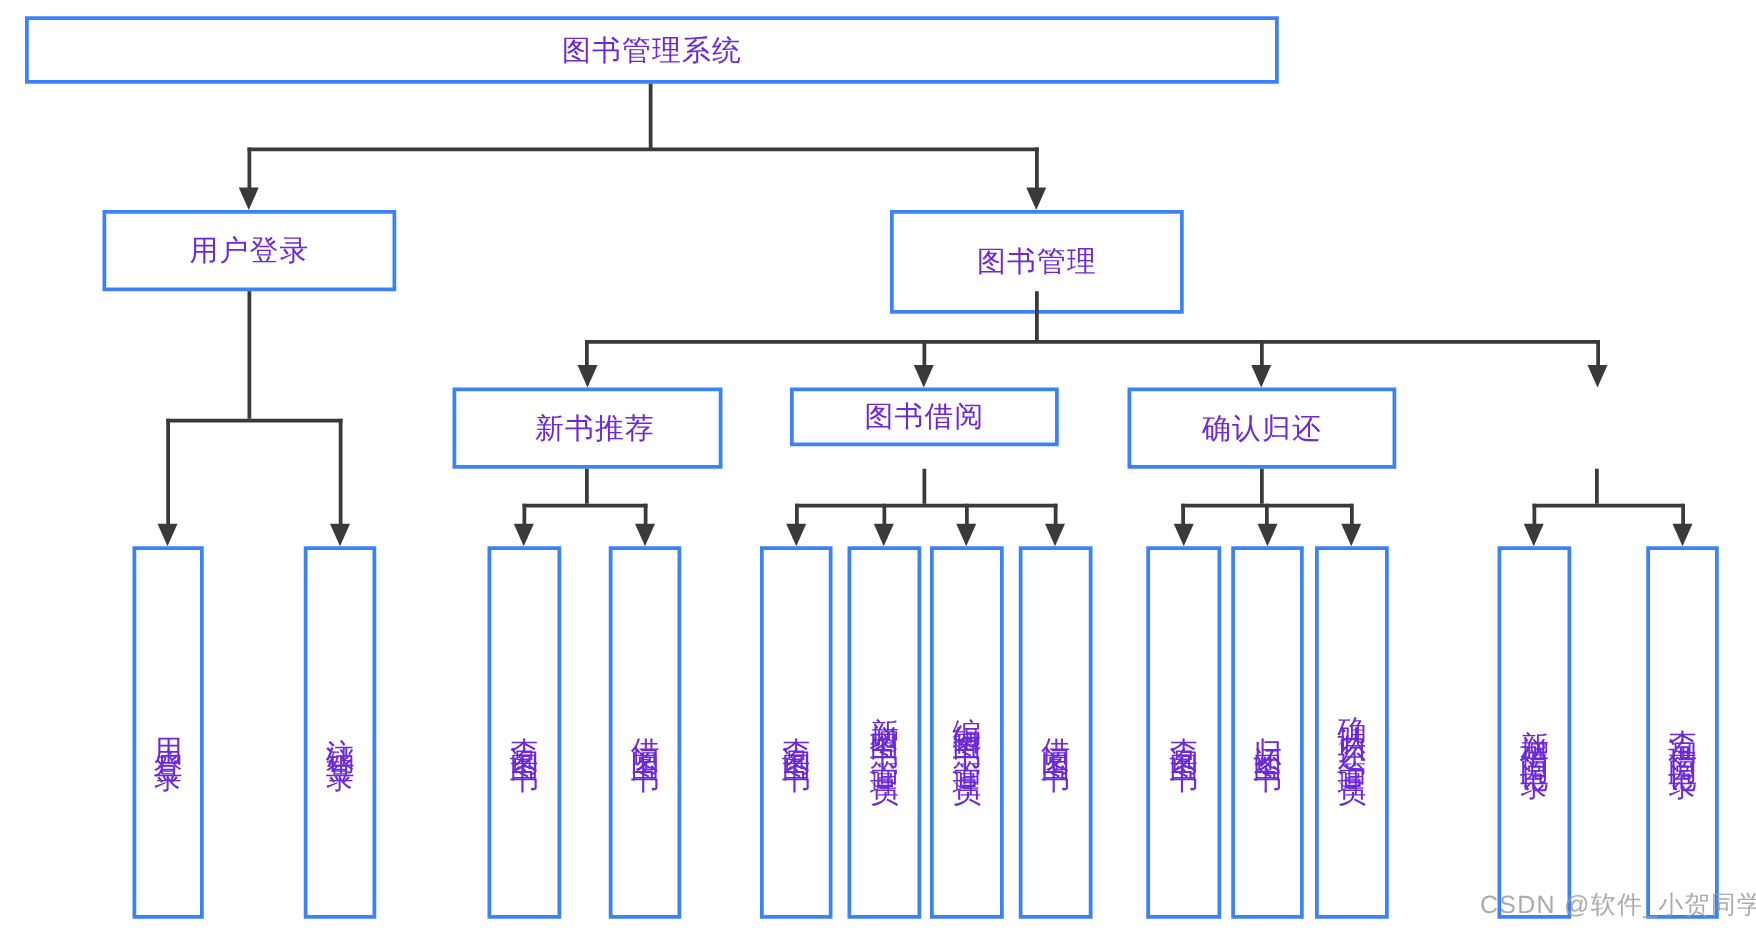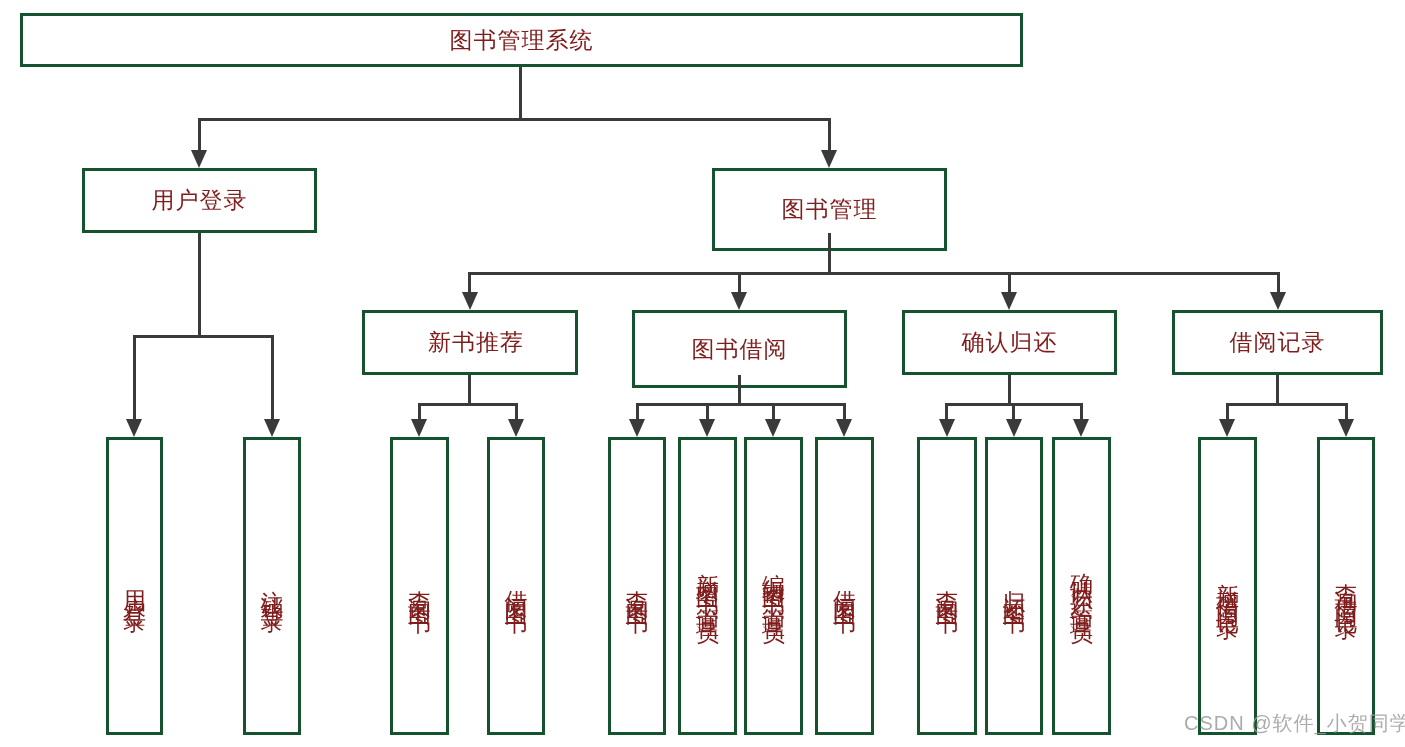--- a/index.html
+++ b/index.html
@@ -7,26 +7,26 @@
     position: relative;
     width: 1405px;
     height: 747px;
     background: #ffffff;
     font-family: "Liberation Sans", "DejaVu Sans", sans-serif;
     overflow: hidden;
   }
   .node {
     position: absolute;
     box-sizing: border-box;
-    border: 3px solid #14532d;
+    border: 3px solid #3b82f6;
     background: #ffffff;
     display: flex;
     align-items: center;
     justify-content: center;
-    color: #7f1d1d;
+    color: #6d28d9;
   }
   .node.h-text {
     font-size: 23px;
     letter-spacing: 1px;
     white-space: nowrap;
   }
   .node.v-text {
     font-size: 23px;
   }
   .node.v-text .vlabel {
@@ -71,25 +71,24 @@
 <div id="stage">
 
   <div class="node h-text" style="left:20px; top:13px; width:1003px; height:54px;">图书管理系统</div>
 
   <div class="node h-text" style="left:82px; top:168px; width:235px; height:65px;">用户登录</div>
 
   <div class="node h-text" style="left:712px; top:168px; width:235px; height:83px;">图书管理</div>
 
   <div class="node h-text" style="left:362px; top:310px; width:216px; height:65px;padding-left:12px;">新书推荐</div>
 
-  <div class="node h-text" style="left:632px; top:310px; width:215px; height:78px;">图书借阅</div>
+  <div class="node h-text" style="left:632px; top:310px; width:215px; height:47px;">图书借阅</div>
 
   <div class="node h-text" style="left:902px; top:310px; width:215px; height:65px;">确认归还</div>
 
-  <div class="node h-text" style="left:1172px; top:310px; width:211px; height:65px;">借阅记录</div>
 
   <div class="node v-text" style="left:106px; top:437px; width:57px; height:298px;">
     <span class="vlabel">用户登录</span>
   </div>
   <div class="node v-text" style="left:243px; top:437px; width:58px; height:298px;">
     <span class="vlabel">注销登录</span>
   </div>
 
   <div class="node v-text" style="left:390px; top:437px; width:59px; height:298px;">
     <span class="vlabel">查询图书</span>

